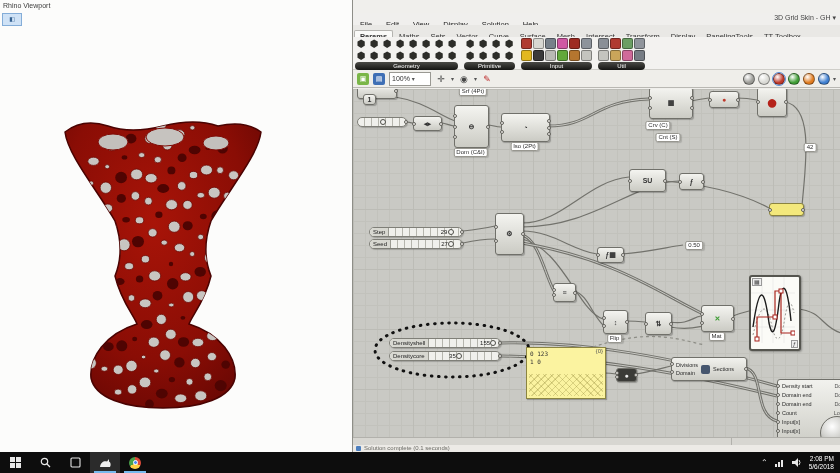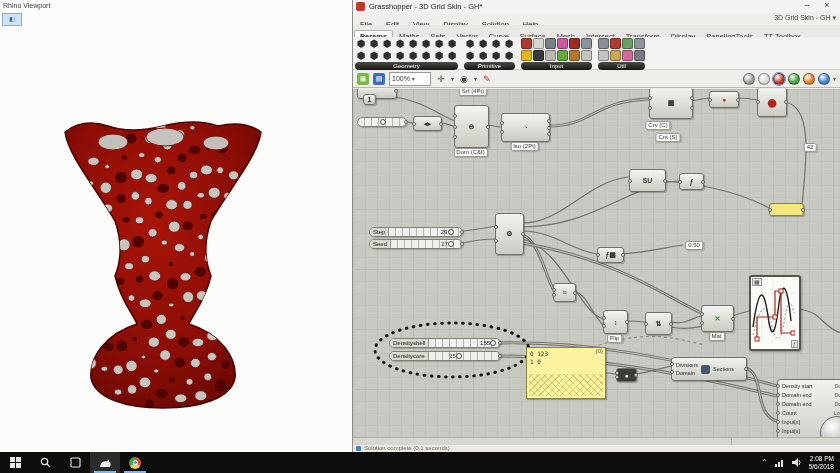--- a/index.html
+++ b/index.html
@@ -275,26 +275,20 @@
         </g>
       <g clip-path="url(#vclip)">
         <ellipse cx="60" cy="46" rx="15" ry="8" fill="#c3c0bc" stroke="#7e0b06"></ellipse>
         <ellipse cx="112" cy="41" rx="19" ry="9" fill="#c6c3bf" stroke="#7e0b06"></ellipse>
         <ellipse cx="163" cy="47" rx="13" ry="7" fill="#c3c0bc" stroke="#7e0b06"></ellipse>
       </g>
     </svg>
   </div>
 
   <div id="ghwin" class="abs">
-    <div id="titlebar" class="abs">
-      <div id="ghicon" class="abs" style="background: rgb(192, 57, 43);"></div>
-      <div id="ghtitle" class="abs">Grasshopper - 3D Grid Skin - GH*</div>
-      <div id="btnmin" class="abs">–</div>
-      <div id="btncls" class="abs">×</div>
-    </div>
     <div id="menubar" class="abs">
       <span id="menuitems"><span class="menuitem">File</span><span class="menuitem">Edit</span><span class="menuitem">View</span><span class="menuitem">Display</span><span class="menuitem">Solution</span><span class="menuitem">Help</span></span>
       <span id="docsel">3D Grid Skin - GH ▾</span>
     </div>
     <div id="tabbar" class="abs"><span class="ghtab active">Params</span><span class="ghtab">Maths</span><span class="ghtab">Sets</span><span class="ghtab">Vector</span><span class="ghtab">Curve</span><span class="ghtab">Surface</span><span class="ghtab">Mesh</span><span class="ghtab">Intersect</span><span class="ghtab">Transform</span><span class="ghtab">Display</span><span class="ghtab">PanelingTools</span><span class="ghtab">TT Toolbox</span></div>
     <div id="ribbon" class="abs">
         <div class="rgroup">
           <div class="ricons">
             <div class="rrow">
               <span class="hexi">⬢</span>

